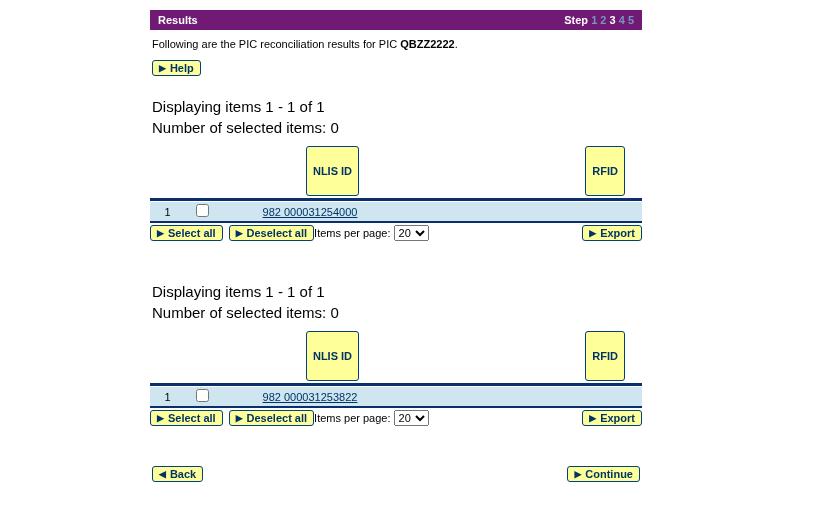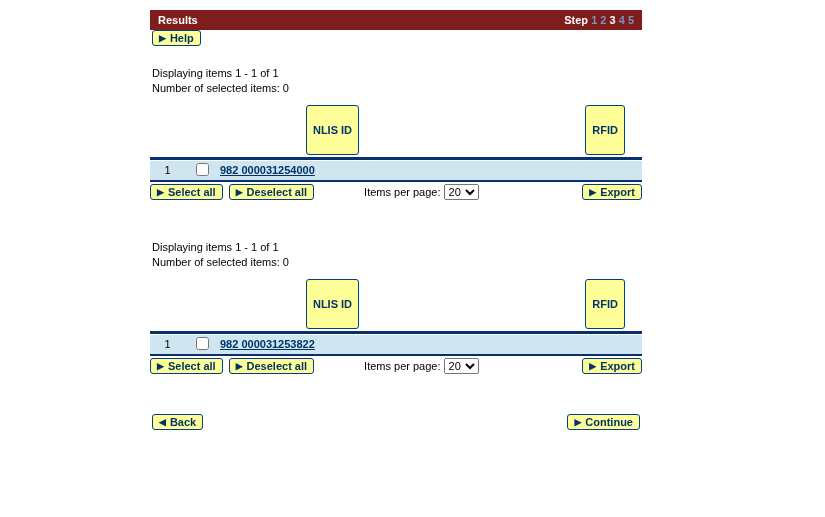--- a/index.html
+++ b/index.html
@@ -9,21 +9,21 @@
     font-size: 11px;
     background: #fff;
     color: #000;
   }
   .page {
     width: 492px;
     margin-left: 150px;
     margin-top: 10px;
   }
   .header-bar {
-    background: #7f1d1d;
+    background: #701a75;
     color: #fff;
     padding: 4px 8px;
     display: flex;
     justify-content: space-between;
     align-items: center;
     font-weight: bold;
   }
   .step-indicator {
     font-weight: bold;
     font-size: 11px;
@@ -56,21 +56,21 @@
   .info-box {
     background: #cfe6f0;
     border: 1px solid #d0e0e8;
     padding: 8px 10px;
     font-size: 11px;
     line-height: 1.4;
     color: #000;
   }
   .displaying {
     padding: 10px 2px 4px 2px;
-    font-size: 11px;
+    font-size: 15px;
     line-height: 1.4;
   }
   .col-label {
     display: inline-block;
     background: #ffff99;
     border: 1px solid #004080;
     border-radius: 3px;
     color: #003366;
     font-weight: bold;
     padding: 18px 6px;
@@ -93,38 +93,37 @@
   .data-row {
     display: flex;
     align-items: center;
     background: #cfe6f0;
     border-top: 1px solid #fff;
     padding: 2px 0;
   }
   .data-row .idx { width: 35px; text-align: center; }
   .data-row .chk { width: 35px; text-align: center; }
   .data-row .nlis { width: 225px; text-align: center; }
-  .data-row .rfid { width: 180px; text-align: left; font-weight: bold; }
+  .data-row .rfid { width: 180px; text-align: center; }
   .data-row .nlis a, .data-row .rfid a {
     color: #003366;
     text-decoration: underline;
   }
   .controls-row {
     display: flex;
     align-items: center;
     padding: 2px 0 10px 0;
   }
   .controls-row .left-btns {
     display: flex;
     gap: 6px;
   }
   .controls-row .mid {
     flex: 1;
     text-align: left;
-    padding-left: 50px;
   }
   .controls-row select {
     font-size: 11px;
   }
   .nav-row {
     display: flex;
     justify-content: space-between;
     padding: 30px 2px 10px 2px;
   }
   input[type="checkbox"] {
@@ -141,20 +140,23 @@
     <span class="step-indicator">
       <span>Step</span>
       <span class="dim">1</span>
       <span class="dim">2</span>
       <span>3</span>
       <span class="dim">4</span>
       <span class="dim">5</span>
     </span>
   </div>
 
+  <div class="intro-text">
+    <span>Following are the PIC reconciliation results for PIC </span><b>QBZZ2222</b><span>.</span>
+  </div>
 
   <div class="btn-row">
     <span class="btn">
       <span class="tri">▶</span>
         <span>Help</span>
     </span>
   </div>
 
 
   <div class="displaying">

